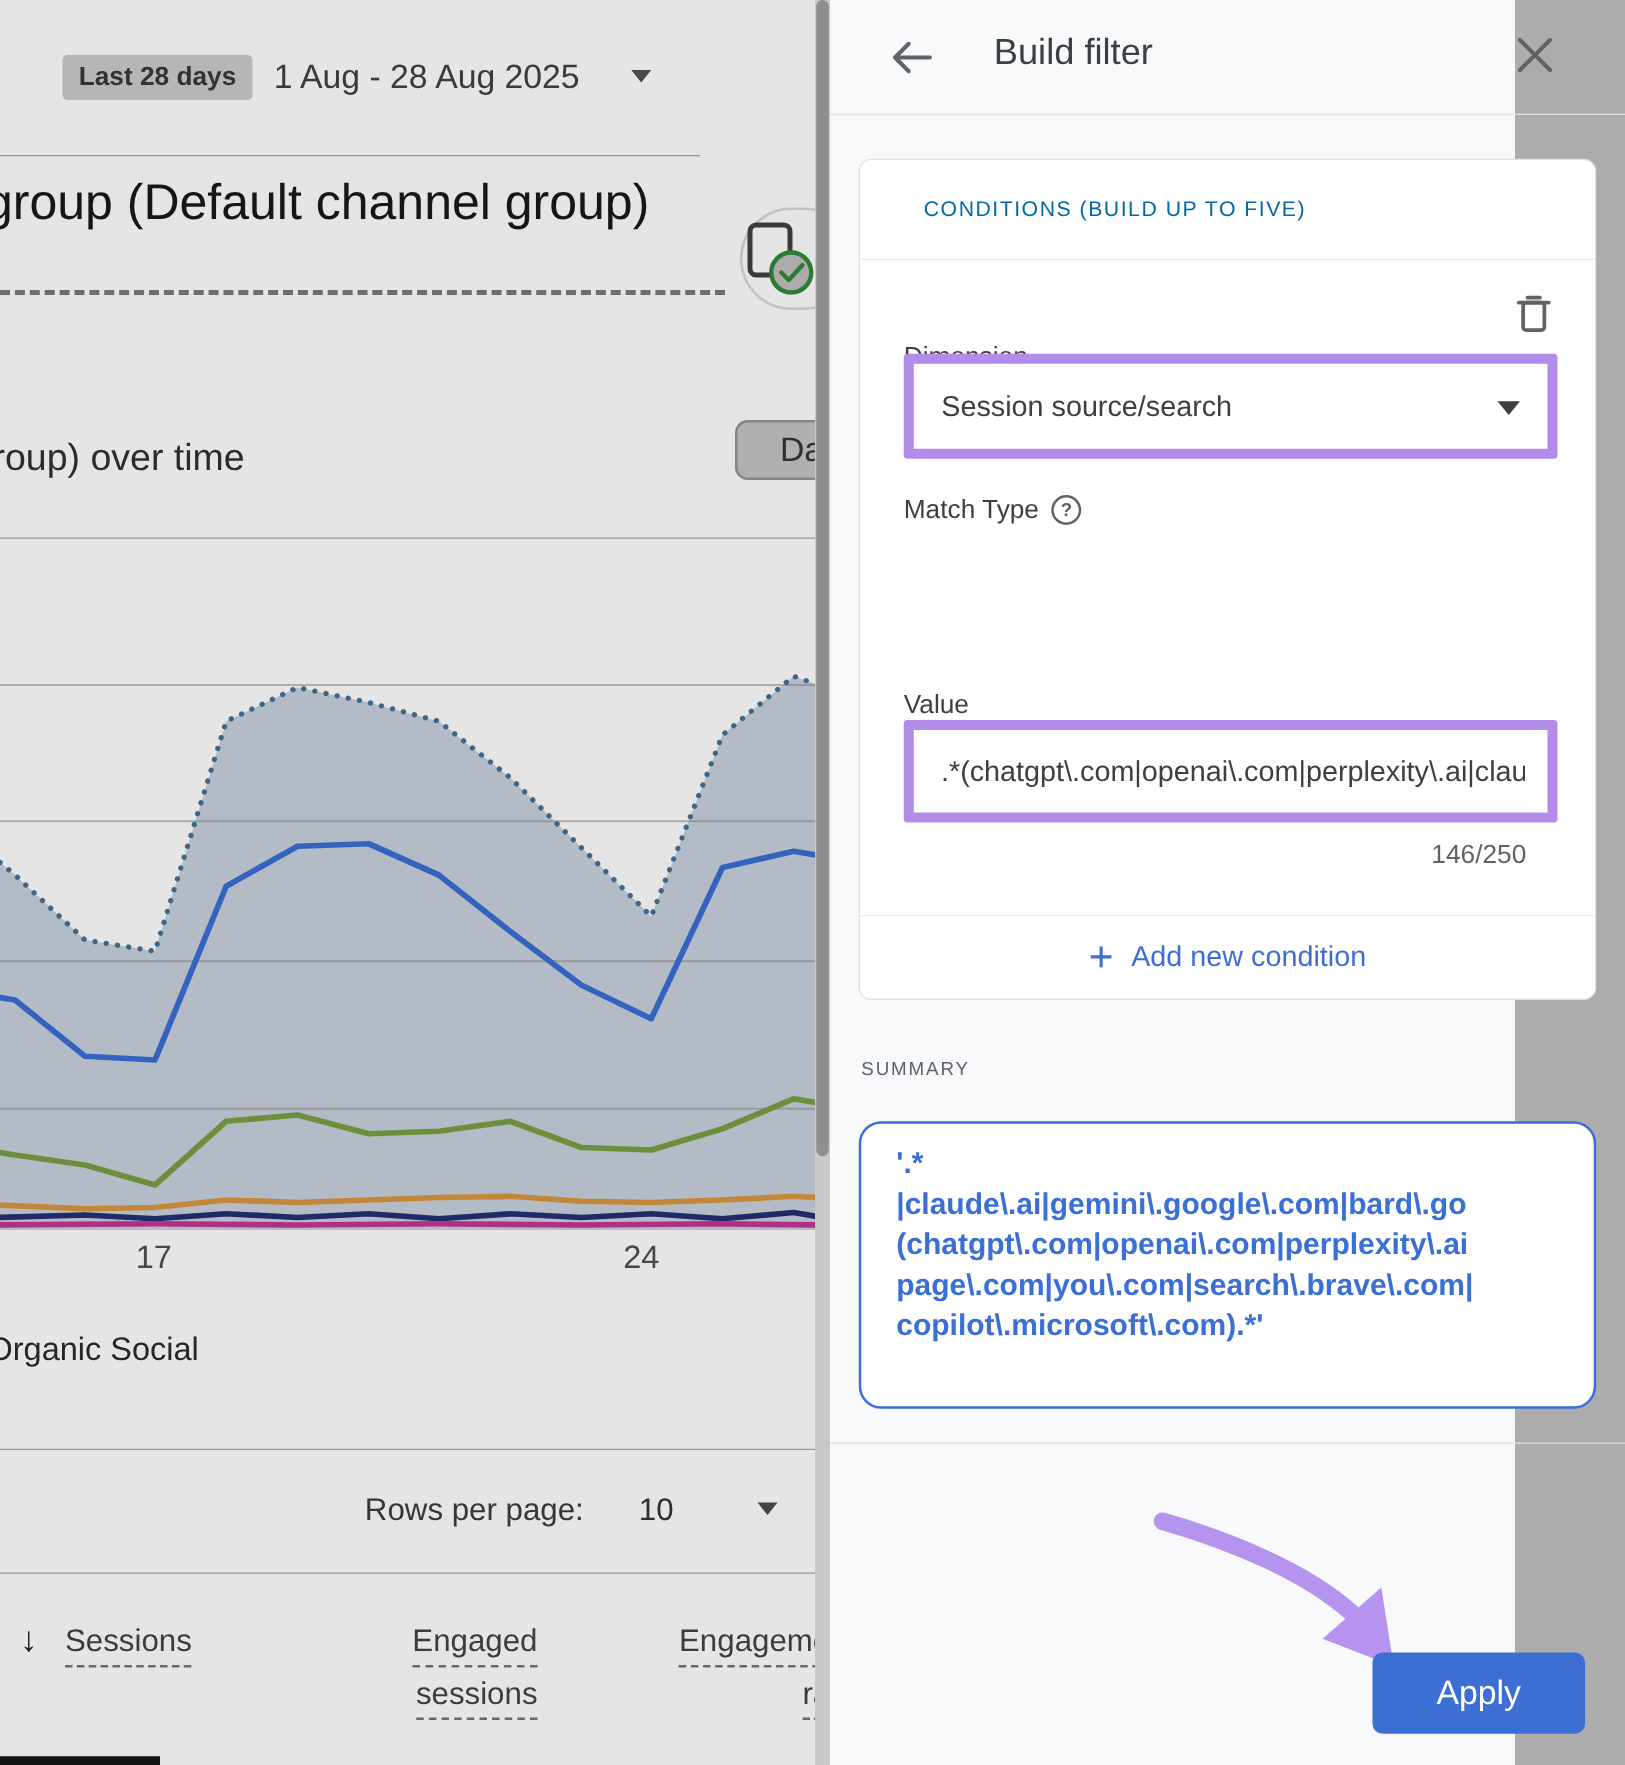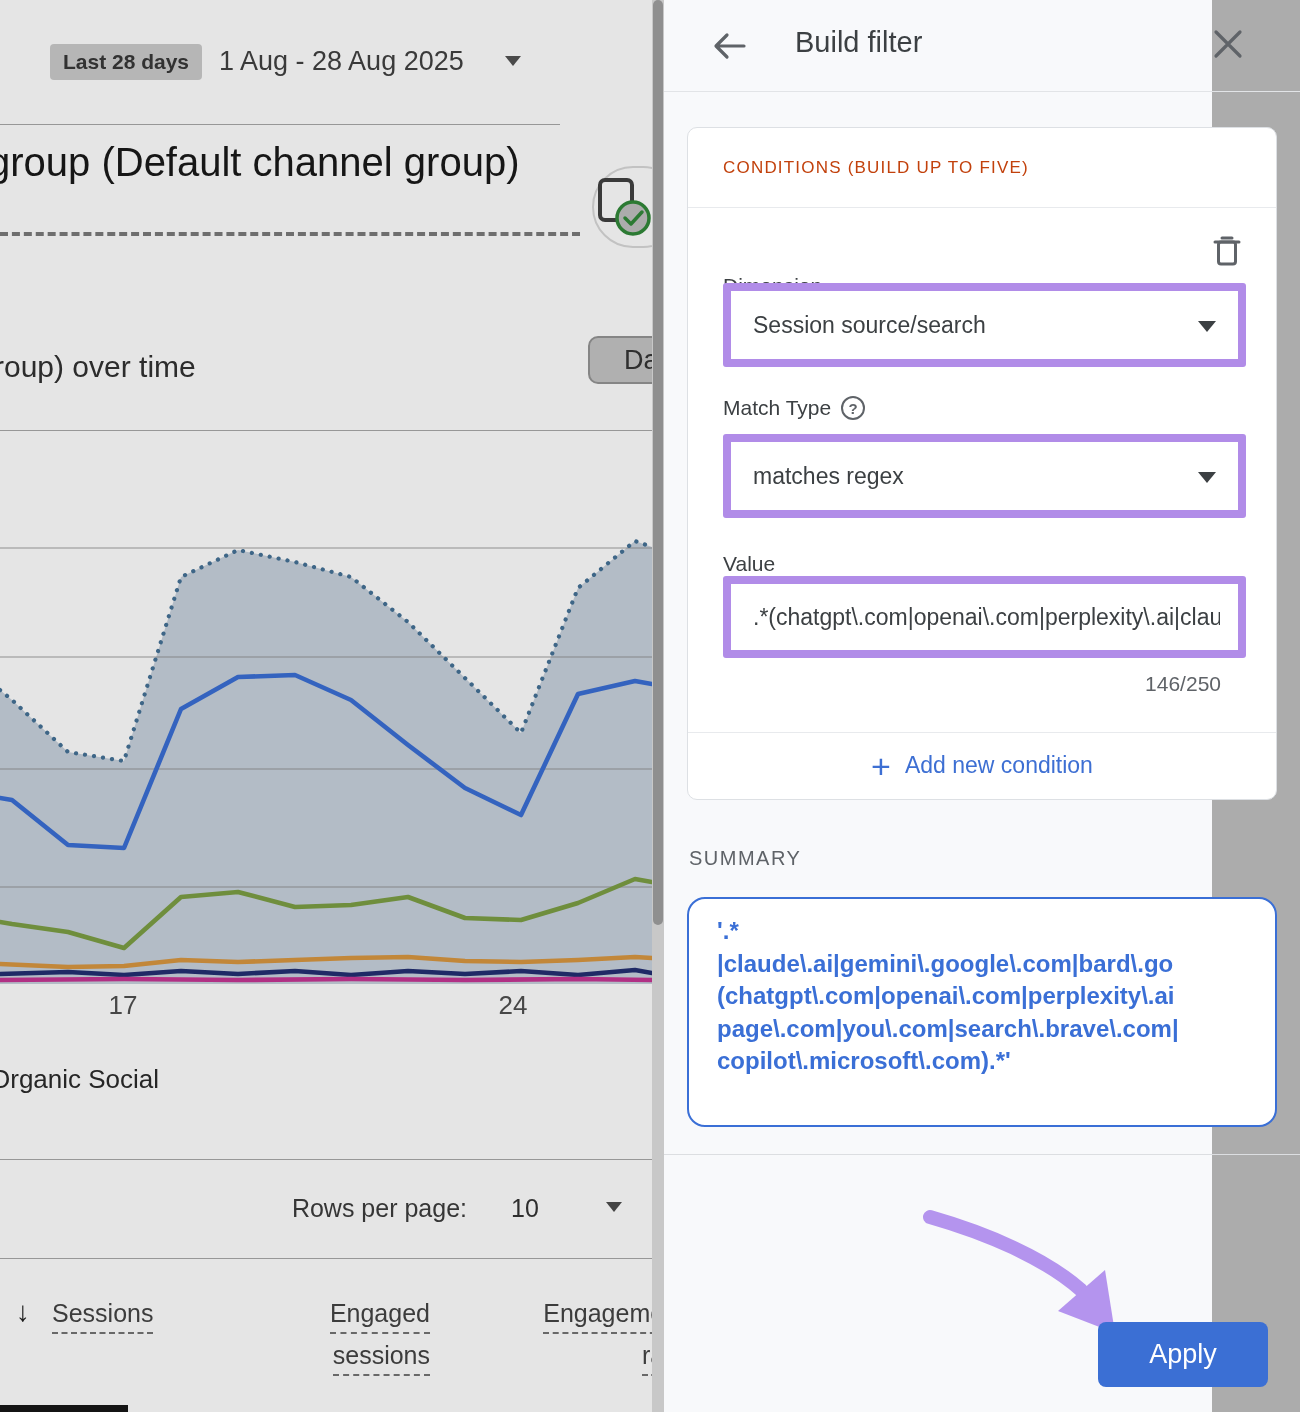--- a/index.html
+++ b/index.html
@@ -37,40 +37,40 @@
   #scroll-thumb{position:absolute;left:1px;top:0;width:10px;height:925px;background:#8f8f8f;border-radius:5px;}
 
   
   #panel{position:absolute;left:664px;top:0;width:548px;height:1412px;background:#f8f9fb;}
   .p-header{position:absolute;left:0;top:0;width:636px;height:92px;border-bottom:1px solid #e2e4e7;}
   .back-btn{position:absolute;left:46px;top:26px;width:40px;height:40px;cursor:pointer;}
   .p-title{position:absolute;left:131px;top:26px;font-size:29px;color:#3c4043;}
   .close-btn{position:absolute;left:546px;top:26px;width:36px;height:36px;cursor:pointer;}
 
   .card{position:absolute;left:23px;top:127px;width:590px;height:673px;background:#fff;border:1px solid #dde0e4;border-radius:10px;}
-  .card-hd{position:absolute;left:35px;top:0;height:79px;display:flex;align-items:center;
-    font-size:17px;letter-spacing:1.2px;color:#c2410c;}
+  .card-hd{position:absolute;left:51px;top:0;height:79px;display:flex;align-items:center;
+    font-size:17px;letter-spacing:1.2px;color:#0369a1;}
   .card-div{position:absolute;left:0;width:100%;border-top:1px solid #e8eaed;}
   .fld-label{position:absolute;left:35px;font-size:21px;color:#3c4043;display:flex;align-items:center;}
   .trash{position:absolute;right:34px;top:106px;width:30px;height:34px;cursor:pointer;}
   .hl-box{position:absolute;left:35px;width:523px;border:8px solid #b18ce8;border-radius:3px;background:#fff;}
   .hl-inner{position:relative;width:100%;height:100%;display:flex;align-items:center;padding:0 52px 0 22px;
     font-size:23px;color:#3c4043;overflow:hidden;white-space:nowrap;}
   .sel-caret{position:absolute;right:22px;top:calc(50% - 4px);width:0;height:0;
     border-left:9px solid transparent;border-right:9px solid transparent;border-top:11px solid #3c4043;}
   .value-field{border:none;outline:none;width:100%;font-size:23px;color:#3c4043;background:transparent;padding:0;}
   .help{display:inline-flex;margin-left:10px;width:24px;height:24px;border:2.5px solid #5f6368;border-radius:50%;
     align-items:center;justify-content:center;font-size:15px;font-weight:700;color:#5f6368;}
   .counter{position:absolute;right:55px;top:544px;font-size:21px;color:#5f6368;}
   .add-row{position:absolute;left:0;top:604px;width:100%;height:67px;display:flex;align-items:center;justify-content:center;
     gap:14px;color:#3d6fd3;cursor:pointer;}
   .add-plus{font-size:34px;font-weight:400;line-height:34px;}
   .add-label{font-size:23px;font-weight:500;}
 
-  .summary-label{position:absolute;left:25px;top:847px;font-size:20px;letter-spacing:1.5px;color:#5f6368;}
+  .summary-label{position:absolute;left:25px;top:847px;font-size:15px;letter-spacing:1.5px;color:#5f6368;}
   .summary-card{position:absolute;left:23px;top:897px;width:590px;height:230px;background:#fff;
     border:2.5px solid #3a6fd6;border-radius:18px;padding:16px 28px;overflow:hidden;}
   .summary-line{font-size:24px;font-weight:700;color:#3a6fd6;line-height:32.5px;white-space:nowrap;}
 
   .footer-div{position:absolute;left:0;top:1154px;width:636px;border-top:1px solid #dcdee1;}
   .apply-btn{position:absolute;left:434px;top:1322px;width:170px;height:65px;background:#3b6fd4;border:none;border-radius:8px;
     color:#fff;font-size:27px;font-weight:500;cursor:pointer;display:flex;align-items:center;justify-content:center;}
   #arrow-svg{position:absolute;left:0;top:0;pointer-events:none;}
 </style>
 </head>
@@ -181,26 +181,20 @@
         <div class="hl-inner">
           <span>Session source/search</span>
           <div class="sel-caret"></div>
         </div>
       </div>
 
       <div class="fld-label" style="top:268px;">
         <span>Match Type</span>
         <span class="help">?</span>
       </div>
-      <div class="hl-box" style="top:306px;height:84px;">
-        <div class="hl-inner">
-          <span>matches regex</span>
-          <div class="sel-caret"></div>
-        </div>
-      </div>
 
       <div class="fld-label" style="top:424px;">Value</div>
       <div class="hl-box" style="top:448px;height:82px;">
         <div class="hl-inner" style="padding-right:18px;">
           <input class="value-field" readonly="" value=".*(chatgpt\.com|openai\.com|perplexity\.ai|claude\.ai|gemini\.google\.com|bard\.google\.com|you\.com|search\.brave\.com|copilot\.microsoft\.com).*" style="">
         </div>
       </div>
       <div class="counter">146/250</div>
 
       <div class="card-div" style="top:604px;"></div>

